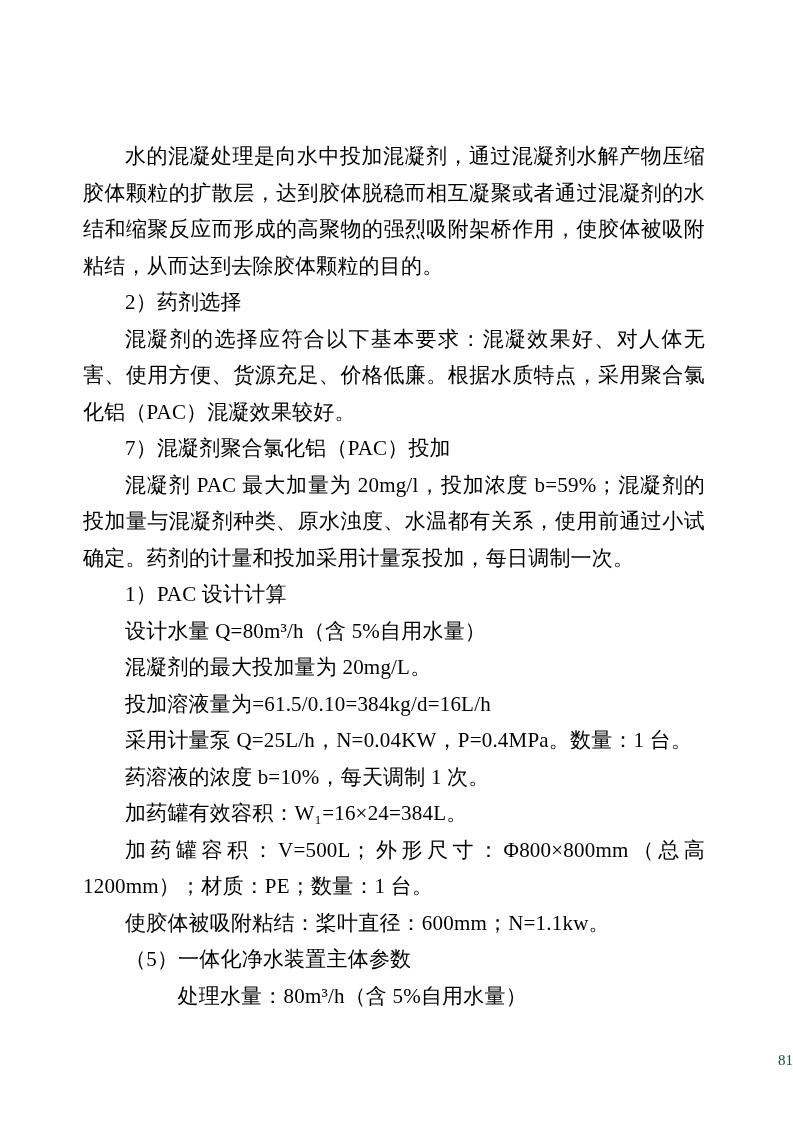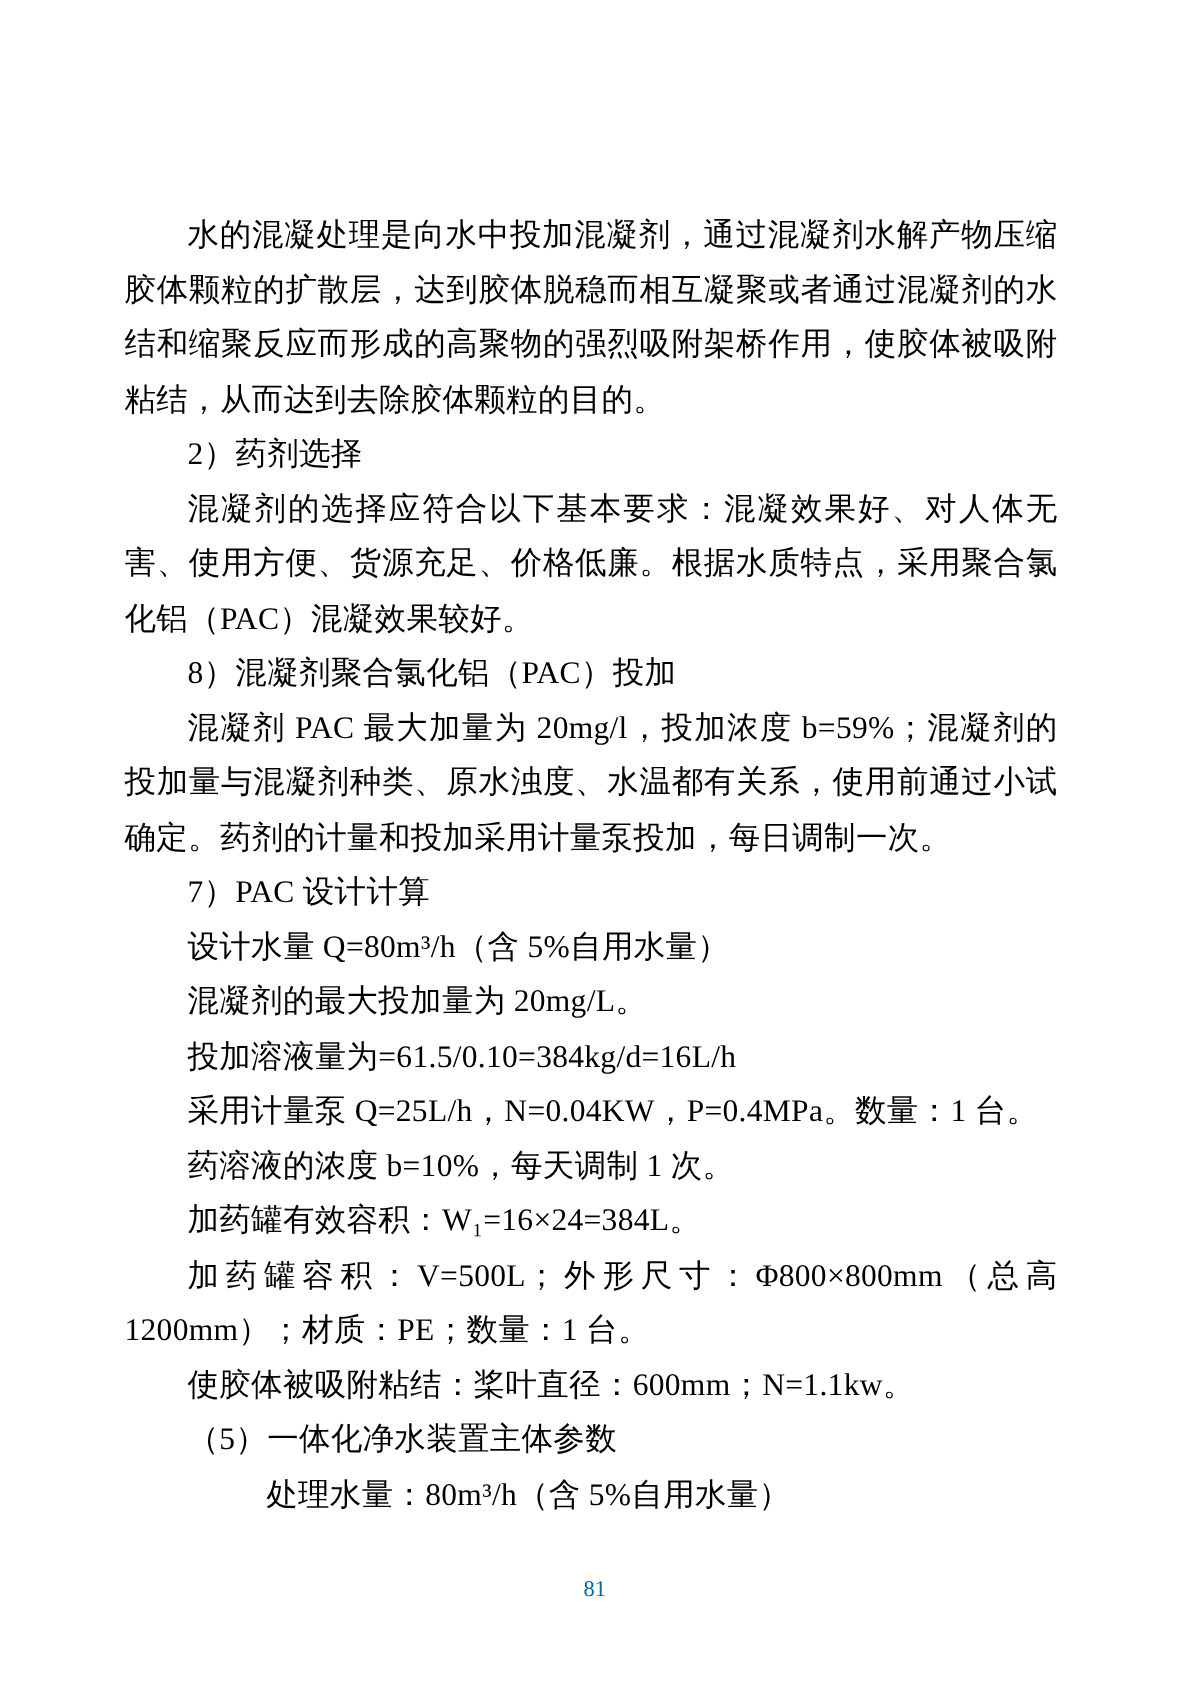--- a/index.html
+++ b/index.html
@@ -33,36 +33,36 @@
     text-indent: 2em;
   }
   .content p.deep-indent {
     text-indent: 4.5em;
   }
   .page-number {
     position: absolute;
     left: 0;
     right: 0;
     top: 1005px;
-    text-align: center;
+    text-align: right;
     font-size: 15px;
-    color: #0369a1;
+    color: #14532d;
   }
 </style>
 </head>
 <body>
 
 <div class="page">
   <div class="content">
     <p>水的混凝处理是向水中投加混凝剂，通过混凝剂水解产物压缩胶体颗粒的扩散层，达到胶体脱稳而相互凝聚或者通过混凝剂的水结和缩聚反应而形成的高聚物的强烈吸附架桥作用，使胶体被吸附粘结，从而达到去除胶体颗粒的目的。</p>
     <p>2）药剂选择</p>
     <p>混凝剂的选择应符合以下基本要求：混凝效果好、对人体无害、使用方便、货源充足、价格低廉。根据水质特点，采用聚合氯化铝（PAC）混凝效果较好。</p>
-    <p>8）混凝剂聚合氯化铝（PAC）投加</p>
+    <p>7）混凝剂聚合氯化铝（PAC）投加</p>
     <p>混凝剂 PAC 最大加量为 20mg/l，投加浓度 b=59%；混凝剂的投加量与混凝剂种类、原水浊度、水温都有关系，使用前通过小试确定。药剂的计量和投加采用计量泵投加，每日调制一次。</p>
-    <p>7）PAC 设计计算</p>
+    <p>1）PAC 设计计算</p>
     <p>设计水量 Q=80m³/h（含 5%自用水量）</p>
     <p>混凝剂的最大投加量为 20mg/L。</p>
     <p>投加溶液量为=61.5/0.10=384kg/d=16L/h</p>
     <p>采用计量泵 Q=25L/h，N=0.04KW，P=0.4MPa。数量：1 台。</p>
     <p>药溶液的浓度 b=10%，每天调制 1 次。</p>
     <p>加药罐有效容积：W₁=16×24=384L。</p>
     <p>加药罐容积：V=500L；外形尺寸：Φ800×800mm（总高 1200mm）；材质：PE；数量：1 台。</p>
     <p>使胶体被吸附粘结：桨叶直径：600mm；N=1.1kw。</p>
     <p>（5）一体化净水装置主体参数</p>
     <p class="deep-indent">处理水量：80m³/h（含 5%自用水量）</p>

